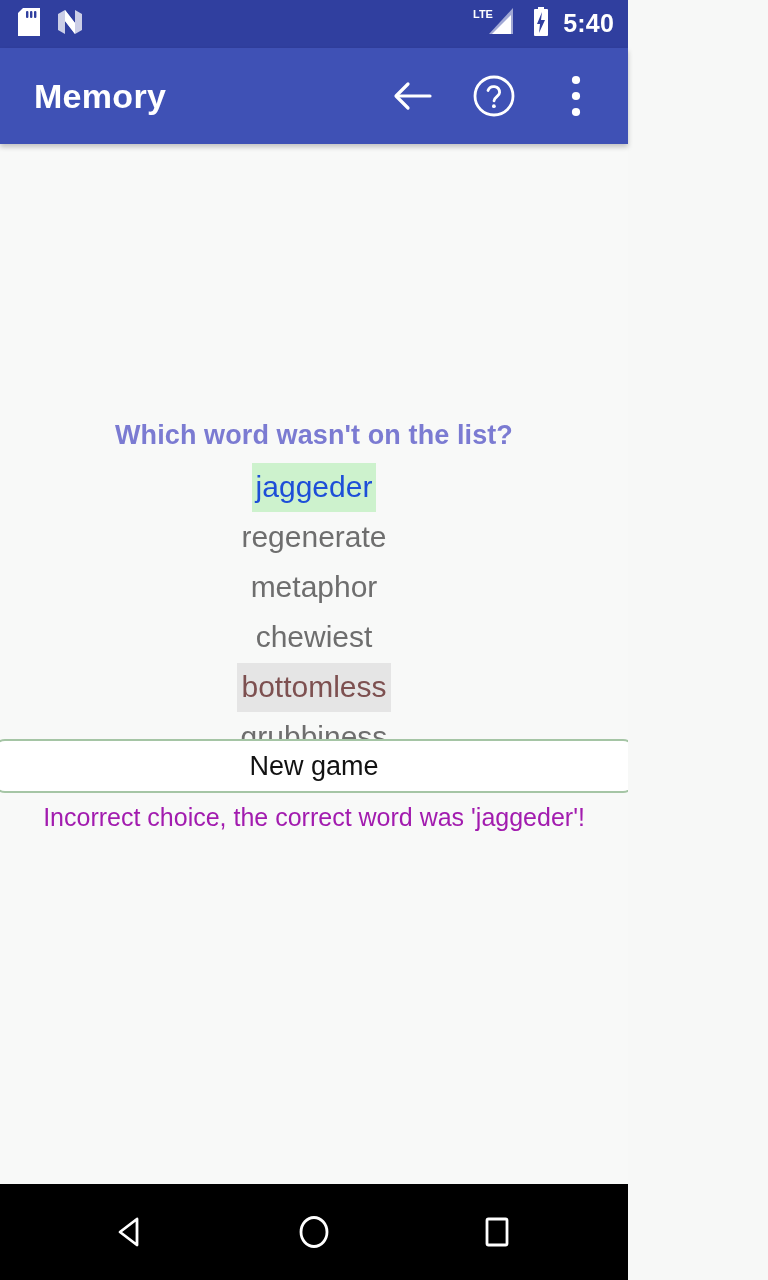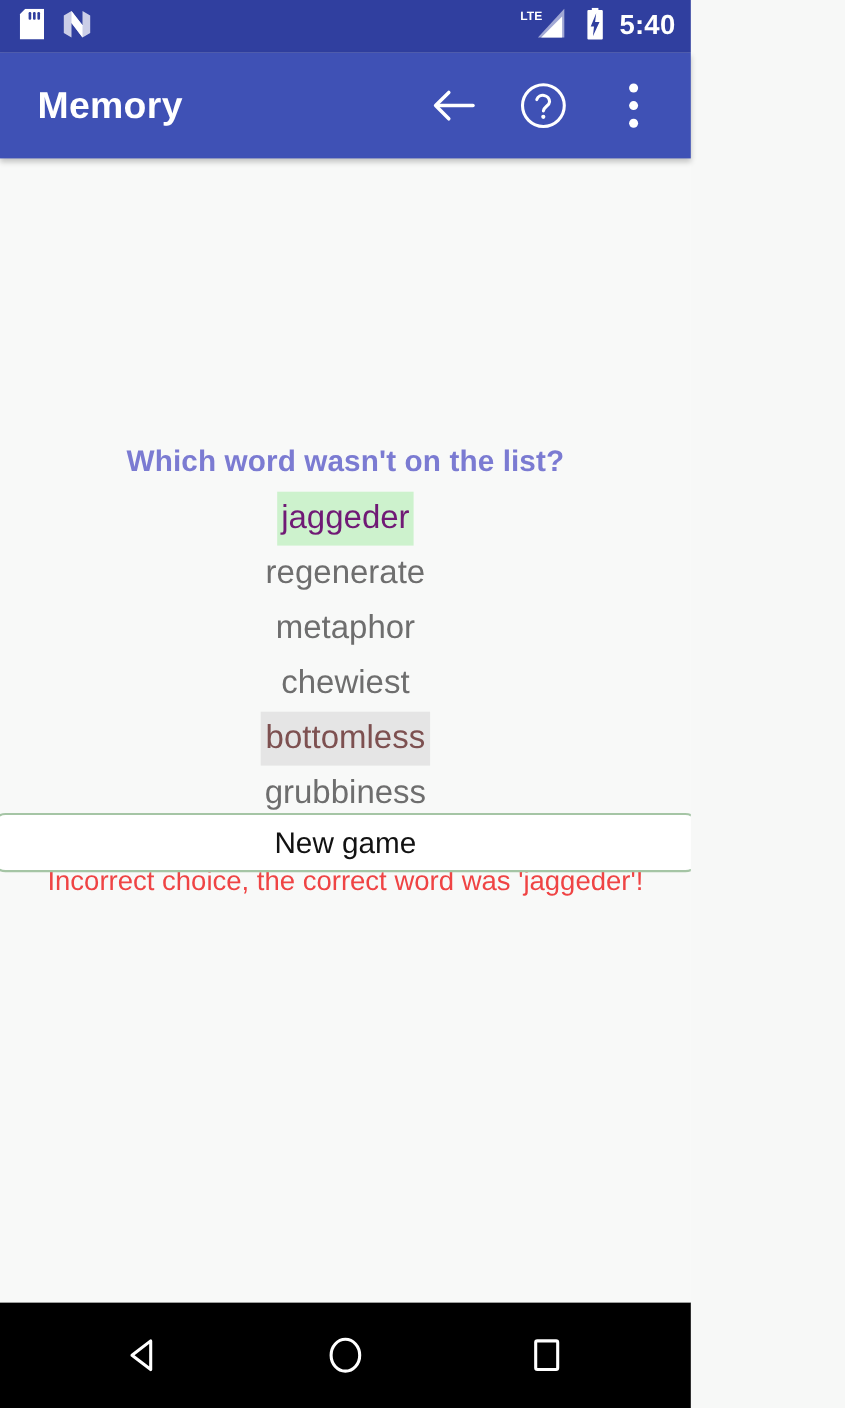--- a/index.html
+++ b/index.html
@@ -91,21 +91,21 @@
     flex: 1 1 auto;
     background: #f8f9f8;
     position: relative;
     overflow: hidden;
   }
 
   .quiz {
     position: absolute;
     left: 0;
     right: 0;
-    top: 260px;
+    top: 276px;
     display: flex;
     flex-direction: column;
     align-items: center;
   }
 
   .question {
     font-size: 27px;
     font-weight: bold;
     color: #7b7bd2;
     letter-spacing: 0.1px;
@@ -123,30 +123,30 @@
     font-size: 30px;
     color: #6e6e6e;
     line-height: 1;
     padding: 9px 4px 10px 4px;
     margin-bottom: 1px;
     cursor: pointer;
     text-align: center;
   }
   .word.correct {
     background: #cdf2cd;
-    color: #701a75;
+    color: #1d4ed8;
   }
   .word.wrong {
     background: #e5e5e5;
     color: #7d5050;
   }
 
   .feedback {
     font-size: 25px;
-    color: #ef4444;
+    color: #a21caf;
     margin-top: 40px;
     text-align: center;
   }
 
   .new-game-wrap {
     position: absolute;
     left: -8px;
     right: -8px;
     top: 595px;
   }

